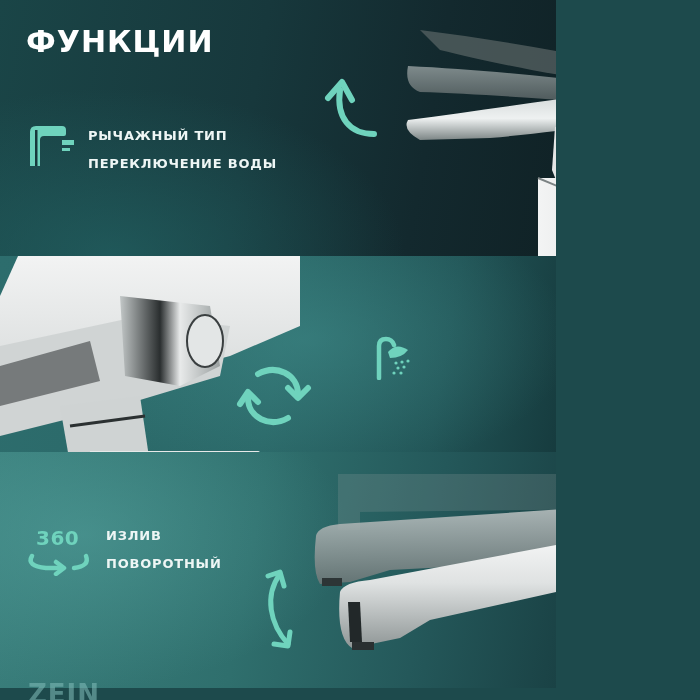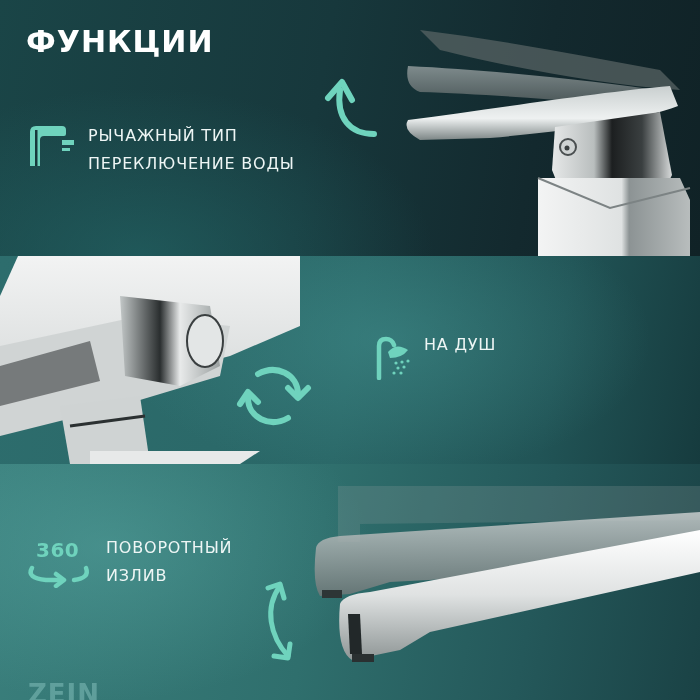--- a/index.html
+++ b/index.html
@@ -1,35 +1,35 @@
 <!DOCTYPE html>
 <html><head>
   <meta charset="utf-8">
   <style>
     * { box-sizing: border-box; margin: 0; padding: 0; }
     html, body { width: 700px; height: 700px; overflow: hidden; background: #1d4a4c; }
     body { position: relative; font-family: "DejaVu Sans", "Liberation Sans", sans-serif; color: #eaf3f2; }
 
-    .panel { position: absolute; left: 0; width: 700px; overflow: hidden; }
+    .panel { position: absolute; left: 0; width: 556px; overflow: hidden; }
     .panel-1 { top: 0; height: 256px;
       background:
         radial-gradient(ellipse 420px 240px at 20% 100%, rgba(38,110,110,0.55), rgba(0,0,0,0) 70%),
         linear-gradient(100deg, #1a4547 0%, #17383c 45%, #13292e 75%, #102226 100%); }
     .panel-2 { top: 256px; height: 208px;
       background:
         radial-gradient(ellipse 380px 200px at 55% 40%, rgba(70,150,148,0.45), rgba(0,0,0,0) 70%),
         linear-gradient(100deg, #2d6d6d 0%, #2a6767 50%, #215456 78%, #163b3e 100%); }
-    .panel-3 { top: 464px; height: 236px;
+    .panel-3 { top: 452px; height: 236px;
       background:
         radial-gradient(ellipse 380px 220px at 15% 35%, rgba(90,170,165,0.45), rgba(0,0,0,0) 70%),
         linear-gradient(100deg, #3a7f7c 0%, #2f6f6d 45%, #24585a 75%, #1a4245 100%); }
 
     .title { position: absolute; left: 26px; top: 24px; font-size: 30px; font-weight: bold; letter-spacing: 1px; color: #ffffff; }
 
-    .feature-text { position: absolute; font-size: 16px; line-height: 28px; letter-spacing: 0.8px; color: #eef6f5; font-weight: normal; }
+    .feature-text { position: absolute; font-size: 13px; line-height: 28px; letter-spacing: 0.8px; color: #eef6f5; font-weight: bold; }
     .feature-text span { display: block; white-space: nowrap; }
 
     .icon { position: absolute; }
     .accent { stroke: #6fd3bd; fill: none; stroke-linecap: round; stroke-linejoin: round; }
     .accent-fill { fill: #6fd3bd; }
 
     .logo { position: absolute; left: 28px; top: 648px; font-size: 26px; font-weight: bold; letter-spacing: 1px; color: rgba(130,190,185,0.55); margin-top: 31px; }
 
     .chrome { position: absolute; }
   </style>
@@ -131,21 +131,20 @@
     <circle cx="22" cy="27" r="1.6" class="accent-fill"></circle>
     <circle cx="28" cy="26" r="1.6" class="accent-fill"></circle>
     <circle cx="34" cy="25" r="1.6" class="accent-fill"></circle>
     <circle cx="24" cy="32" r="1.6" class="accent-fill"></circle>
     <circle cx="30" cy="31" r="1.6" class="accent-fill"></circle>
     <circle cx="20" cy="37" r="1.6" class="accent-fill"></circle>
     <circle cx="27" cy="37" r="1.6" class="accent-fill"></circle>
   </svg>
 
   <div class="feature-text" style="left:424px;top:75px">
-    <span>НА ДУШ</span>
   </div>
 </div>
 
 <div class="panel panel-3">
   <svg class="chrome" style="left:300px;top:0" width="400" height="236" viewBox="0 0 400 236">
     <defs>
       <linearGradient id="sp1" x1="0" y1="0" x2="0" y2="1">
         <stop offset="0" stop-color="#ffffff"></stop>
           <stop offset="0.5" stop-color="#dfe2e2"></stop>
           <stop offset="1" stop-color="#8f9696"></stop>
@@ -169,22 +168,22 @@
   <div class="icon" style="left:24px;top:74px;width:70px;height:50px">
     <div style="position:absolute;left:12px;top:0;font-size:20px;font-weight:bold;color:#6fd3bd;letter-spacing:0.5px">360</div>
     <svg style="position:absolute;left:0;top:26px" width="70" height="24" viewBox="0 0 70 24">
       <path class="accent" stroke-width="4.5" d="M8 4 Q2 14 22 16 L38 16"></path>
       <path class="accent" stroke-width="4.5" d="M32 10 L40 16 L32 22"></path>
       <path class="accent" stroke-width="4.5" d="M50 16 Q66 14 62 4"></path>
     </svg>
   </div>
 
   <div class="feature-text" style="left:106px;top:70px">
+    <span>ИЗЛИВ</span>
     <span>ПОВОРОТНЫЙ</span>
-    <span>ИЗЛИВ</span>
   </div>
 
   <svg class="icon" style="left:256px;top:114px" width="50" height="86" viewBox="0 0 50 86">
     <path class="accent" stroke-width="5" d="M24 8 C8 30 14 58 32 78"></path>
     <path class="accent" stroke-width="5" d="M12 10 L24 6 L28 20"></path>
     <path class="accent" stroke-width="5" d="M18 78 L32 80 L34 66"></path>
   </svg>
 </div>
 
 <div class="logo">ZEIN</div>

